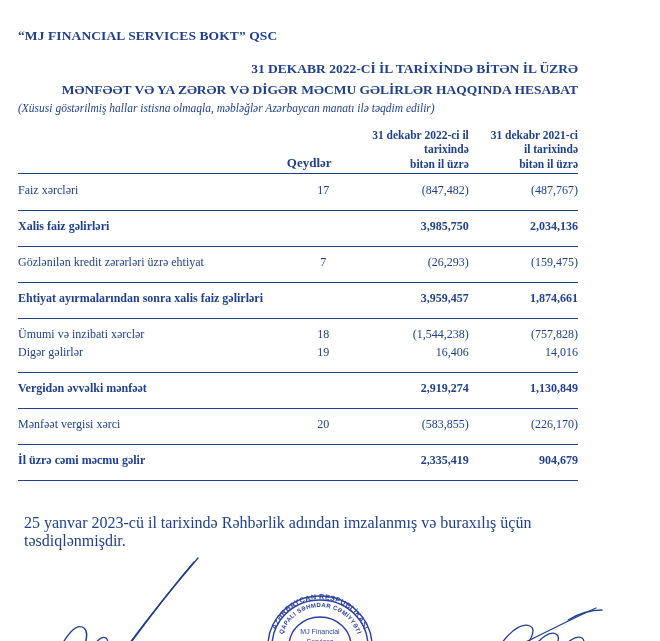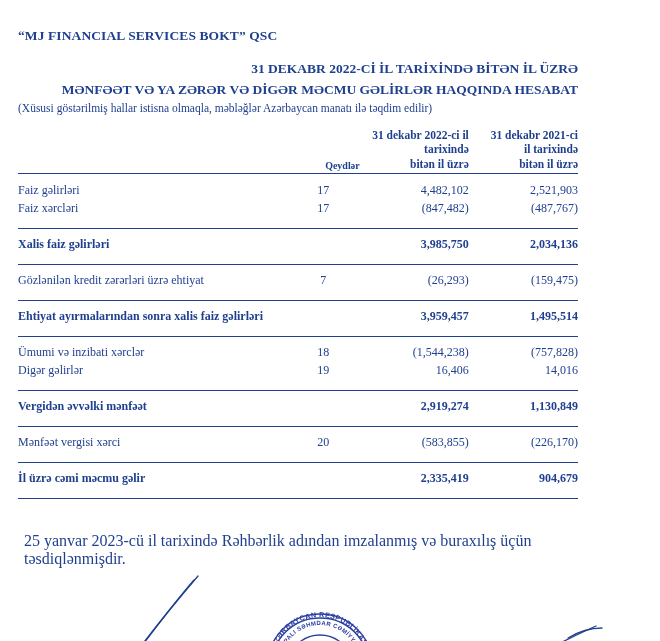--- a/index.html
+++ b/index.html
@@ -30,20 +30,21 @@
   }
   .title {
     font-weight: bold;
     font-size: 13.5px;
     line-height: 1.35;
     color: #1f3f8f;
     margin-bottom: 3px;
     text-align: right;
   }
   .subtitle {
+    font-style: italic;
     font-size: 11.5px;
     color: #1f3f8f;
     margin-bottom: 12px;
   }
   table.fin {
     width: 100%;
     border-collapse: collapse;
     font-size: 12px;
     color: #1f3f8f;
   }
@@ -56,22 +57,22 @@
   .col-num   { width: 19.5%; text-align: right; padding-right: 6px; }
   .hdr {
     font-weight: bold;
     font-size: 11.5px;
     line-height: 1.25;
     vertical-align: bottom;
     padding-bottom: 3px;
   }
   .hdr-notes {
     font-weight: bold;
-    font-size: 10px;
-    text-align: right;
+    font-size: 13px;
+    text-align: left;
     vertical-align: bottom;
     padding-bottom: 3px;
   }
   .rule-top td {
     border-top: 1px solid #1f3f8f;
     height: 5px;
     padding: 0;
   }
   .rule-thin td {
     border-top: 1px solid #1f3f8f;
@@ -133,26 +134,20 @@
           <div>il tarixində</div>
           <div>bitən il üzrə</div>
         </th>
       </tr>
       <tr class="rule-top">
           <td colspan="4"></td>
         </tr>
     </thead>
     <tbody id="fin-body">
         <tr class="row">
-          <td class="col-label">Faiz gəlirləri</td>
-          <td class="col-notes">17</td>
-          <td class="col-num">4,482,102</td>
-          <td class="col-num">2,521,903</td>
-        </tr>
-        <tr class="row">
           <td class="col-label">Faiz xərcləri</td>
           <td class="col-notes">17</td>
           <td class="col-num">(847,482)</td>
           <td class="col-num">(487,767)</td>
         </tr>
         <tr class="spacer">
           <td colspan="4"></td>
         </tr>
         <tr class="rule-thin">
           <td colspan="4"></td>
@@ -178,21 +173,21 @@
         <tr class="spacer">
           <td colspan="4"></td>
         </tr>
         <tr class="rule-thin">
           <td colspan="4"></td>
         </tr>
         <tr class="row bold">
           <td class="col-label">Ehtiyat ayırmalarından sonra xalis faiz gəlirləri</td>
           <td class="col-notes"></td>
           <td class="col-num">3,959,457</td>
-          <td class="col-num">1,495,514</td>
+          <td class="col-num">1,874,661</td>
         </tr>
         <tr class="spacer">
           <td colspan="4"></td>
         </tr>
         <tr class="rule-thin">
           <td colspan="4"></td>
         </tr>
         <tr class="row">
           <td class="col-label">Ümumi və inzibati xərclər</td>
           <td class="col-notes">18</td>

